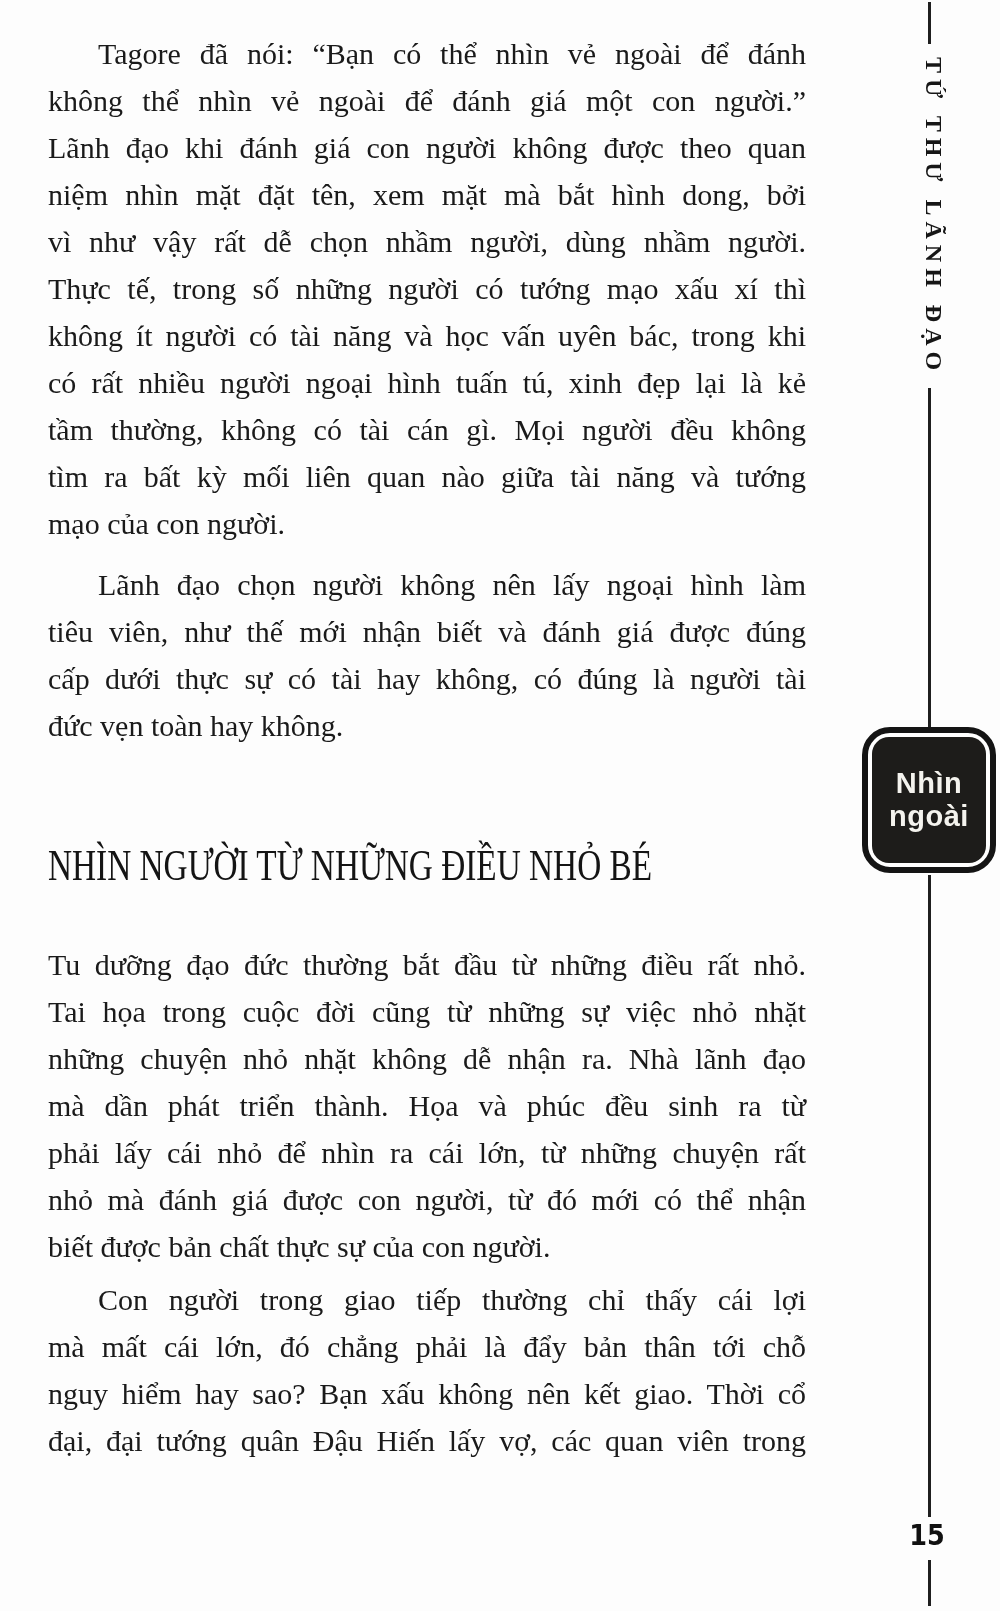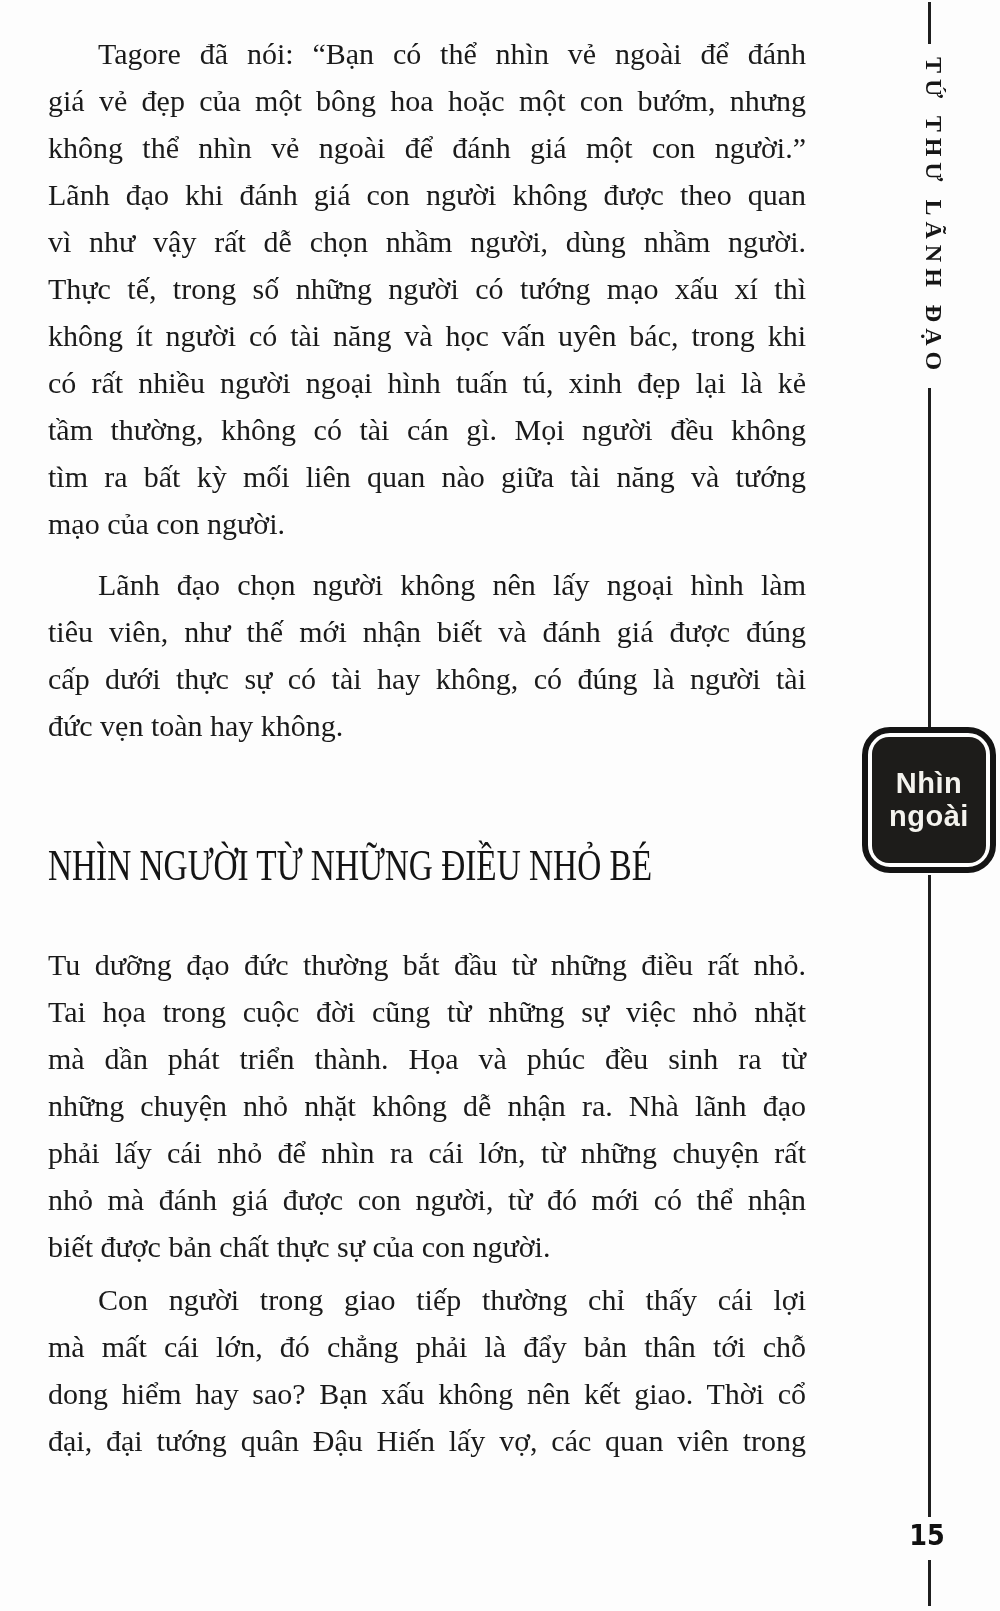--- a/index.html
+++ b/index.html
@@ -83,51 +83,51 @@
   }
 </style>
 </head>
 <body>
 
 <div class="page">
 
   <div class="text-column">
       <div class="para">
         <div class="line first">Tagore đã nói: “Bạn có thể nhìn vẻ ngoài để đánh</div>
-        <div class="line">giá vẻ đẹp của một bông hoa hoặc một con bướm, nhưng</div>
         <div class="line">không thể nhìn vẻ ngoài để đánh giá một con người.”</div>
         <div class="line">Lãnh đạo khi đánh giá con người không được theo quan</div>
+        <div class="line">niệm nhìn mặt đặt tên, xem mặt mà bắt hình dong, bởi</div>
         <div class="line">vì như vậy rất dễ chọn nhầm người, dùng nhầm người.</div>
         <div class="line">Thực tế, trong số những người có tướng mạo xấu xí thì</div>
         <div class="line">không ít người có tài năng và học vấn uyên bác, trong khi</div>
         <div class="line">có rất nhiều người ngoại hình tuấn tú, xinh đẹp lại là kẻ</div>
         <div class="line">tầm thường, không có tài cán gì. Mọi người đều không</div>
         <div class="line">tìm ra bất kỳ mối liên quan nào giữa tài năng và tướng</div>
         <div class="line end">mạo của con người.</div>
       </div>
       <div class="para">
         <div class="line first">Lãnh đạo chọn người không nên lấy ngoại hình làm</div>
         <div class="line">tiêu viên, như thế mới nhận biết và đánh giá được đúng</div>
         <div class="line">cấp dưới thực sự có tài hay không, có đúng là người tài</div>
         <div class="line end">đức vẹn toàn hay không.</div>
       </div>
       <div class="heading">NHÌN NGƯỜI TỪ NHỮNG ĐIỀU NHỎ BÉ</div>
       <div class="para">
         <div class="line">Tu dưỡng đạo đức thường bắt đầu từ những điều rất nhỏ.</div>
         <div class="line">Tai họa trong cuộc đời cũng từ những sự việc nhỏ nhặt</div>
+        <div class="line">những chuyện nhỏ nhặt không dễ nhận ra. Nhà lãnh đạo</div>
         <div class="line">mà dần phát triển thành. Họa và phúc đều sinh ra từ</div>
-        <div class="line">những chuyện nhỏ nhặt không dễ nhận ra. Nhà lãnh đạo</div>
         <div class="line">phải lấy cái nhỏ để nhìn ra cái lớn, từ những chuyện rất</div>
         <div class="line">nhỏ mà đánh giá được con người, từ đó mới có thể nhận</div>
         <div class="line end">biết được bản chất thực sự của con người.</div>
       </div>
       <div class="para">
         <div class="line first">Con người trong giao tiếp thường chỉ thấy cái lợi</div>
         <div class="line">mà mất cái lớn, đó chẳng phải là đẩy bản thân tới chỗ</div>
-        <div class="line">dong hiểm hay sao? Bạn xấu không nên kết giao. Thời cổ</div>
+        <div class="line">nguy hiểm hay sao? Bạn xấu không nên kết giao. Thời cổ</div>
         <div class="line">đại, đại tướng quân Đậu Hiến lấy vợ, các quan viên trong</div>
       </div>
     </div>
 
   <div class="rule rule-a"></div>
 
   <div class="spine">TỨ THƯ LÃNH ĐẠO</div>
 
   <div class="rule rule-b"></div>
 

